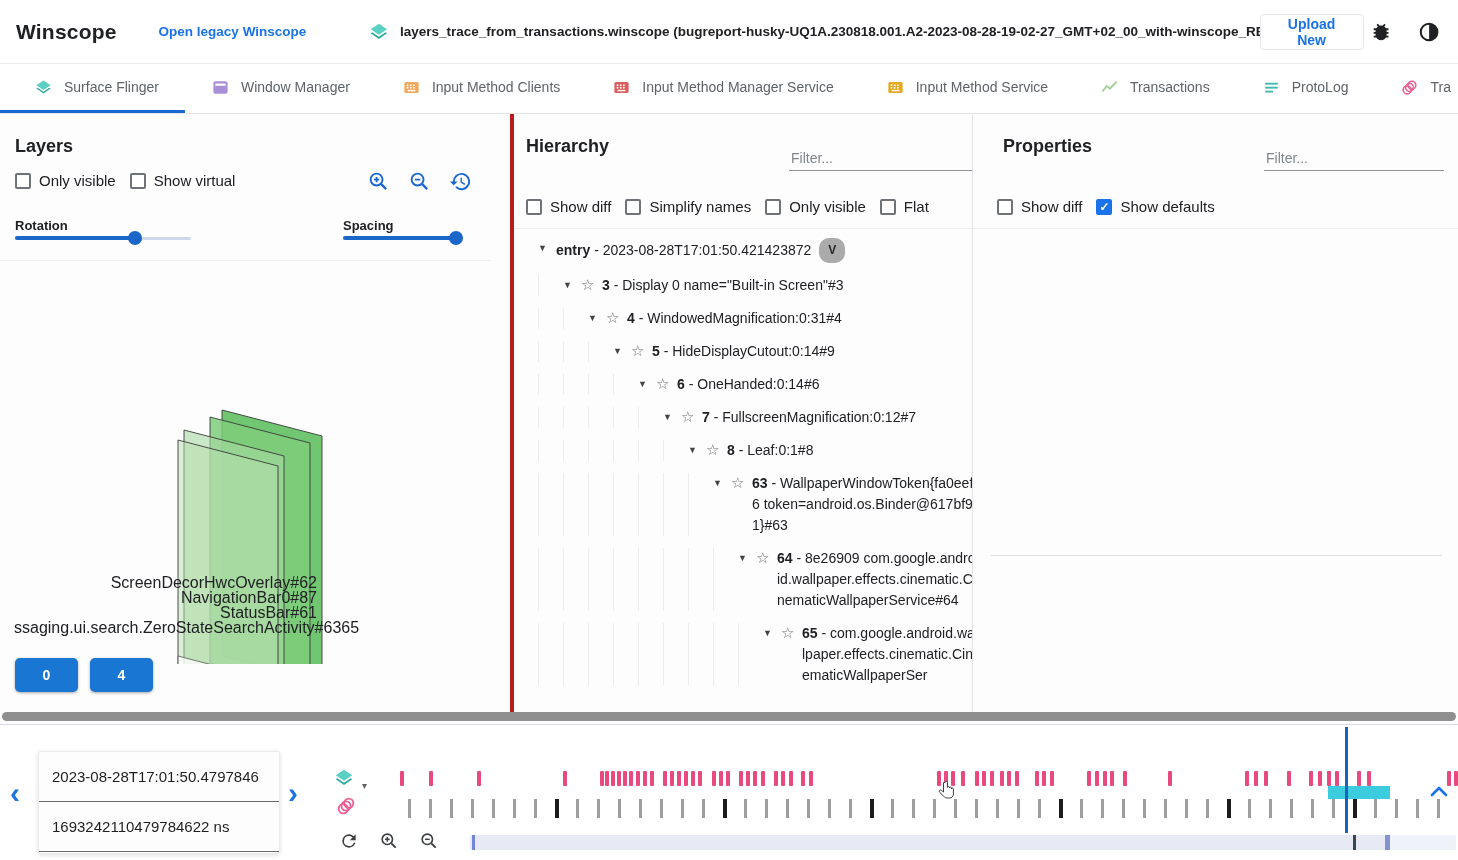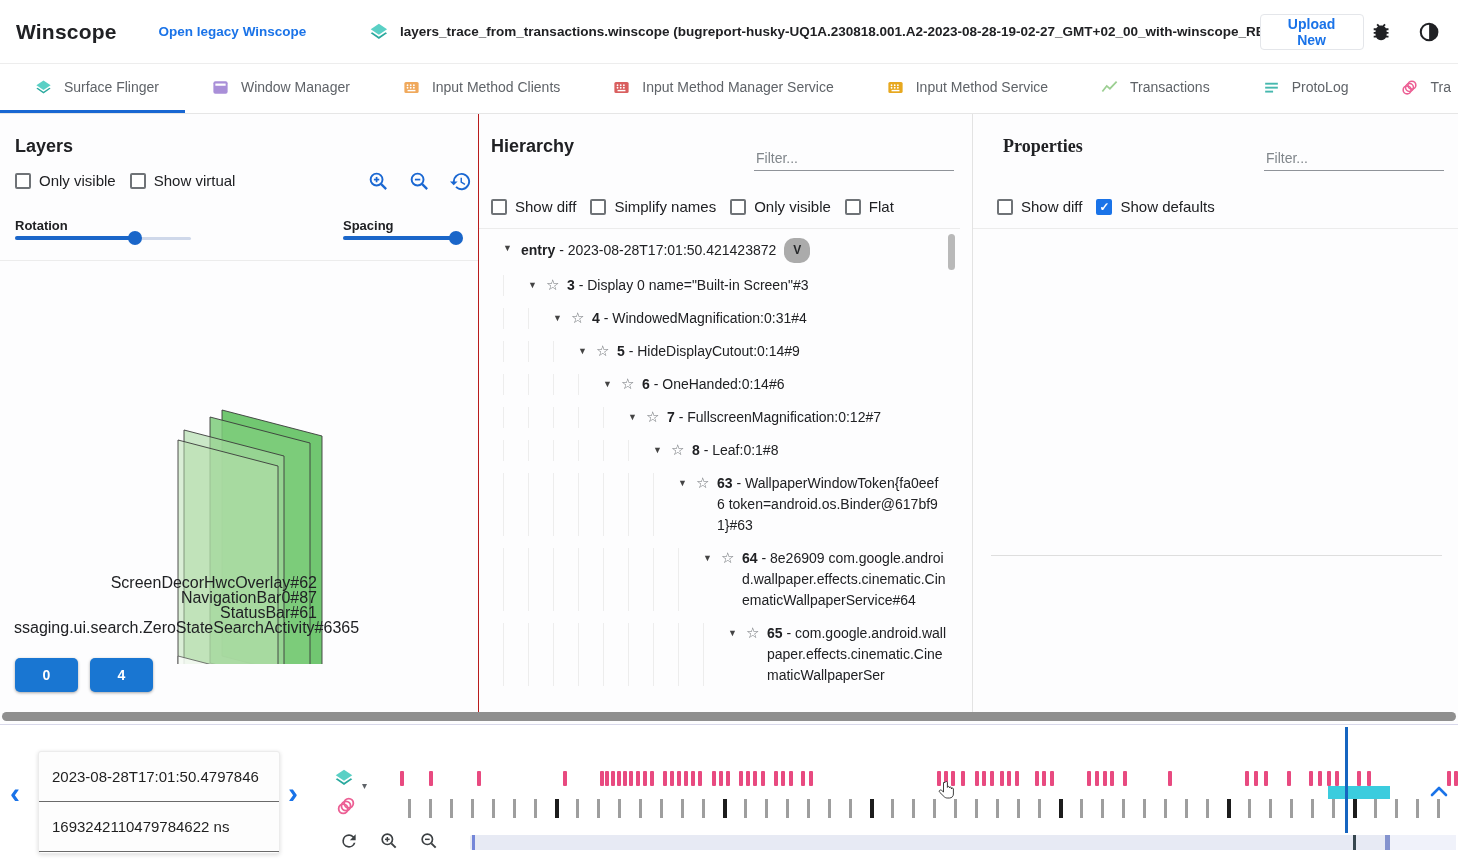--- a/index.html
+++ b/index.html
@@ -23,21 +23,21 @@
     display:flex; align-items:stretch; border-bottom:1px solid #e6e6e6; overflow:hidden; }
   .tab { display:flex; align-items:center; padding:0 26px; cursor:pointer; border-bottom:3px solid transparent; }
   .tab:first-child { padding-left:34px; }
   .tab.active { border-bottom-color:#1967d2; }
   .tab .ticon { width:19px; height:19px; margin-right:11px; flex:none; }
   .tab .tlabel { font-size:14px; color:#5f6368; font-weight:500; white-space:nowrap; }
 
   
   .panel { position:absolute; top:114px; height:598px; background:#fdfdfe; }
   #layers-panel { left:0; width:490px;padding-left:35px; }
-  #hierarchy-panel { left:478px; width:482px; border-left:1px solid #b91c1c; }
+  #hierarchy-panel { left:510px; width:482px; border-left:4px solid #b91c1c; }
   #properties-panel { left:972px; width:486px; border-left:1px solid #e3e3e3; }
   .panel-title { position:absolute; font-size:18px; font-weight:bold; }
   .chk-row { position:absolute; display:flex; align-items:center; gap:14px; }
   .chk-item { display:flex; align-items:center; gap:8px; cursor:pointer; }
   .chk-box { width:16px; height:16px; border:2px solid #6f7377; border-radius:2px; background:#fff;
     display:flex; align-items:center; justify-content:center; flex:none; }
   .chk-box.checked { background:#1a73e8; border-color:#1a73e8; }
   .chk-box .mark { color:#fff; font-size:12px; font-weight:bold; line-height:1; }
   .chk-label { font-size:15px; }
   .filter-input { position:absolute; border:none; border-bottom:1px solid #8f9399; background:transparent;
@@ -395,21 +395,21 @@
         <span class="star">☆</span>
         <span class="ttext"><b>65</b> <span class="rest">- com.google.android.wallpaper.effects.cinematic.CinematicWallpaperSer</span></span>
       </div>
     </div>
   <div class="vscroll">
       <div class="thumb"></div>
     </div>
 </div>
 
 <div class="panel" id="properties-panel">
-  <div class="panel-title" style="left:30px; top:22px;font-family:Liberation Serif, serif;">Properties</div>
+  <div class="panel-title" style="left:30px; top:22px;">Properties</div>
   <input class="filter-input" style="left: 291px; top: 32px; width: 180px;" placeholder="Filter...">
   <div class="chk-row" style="left:24px; top:84px;" id="props-checks">
       <div class="chk-item">
         <span class="chk-box"></span>
         <span class="chk-label">Show diff</span>
       </div>
       <div class="chk-item">
         <span class="chk-box checked">
           <span class="mark">✓</span>
         </span>

